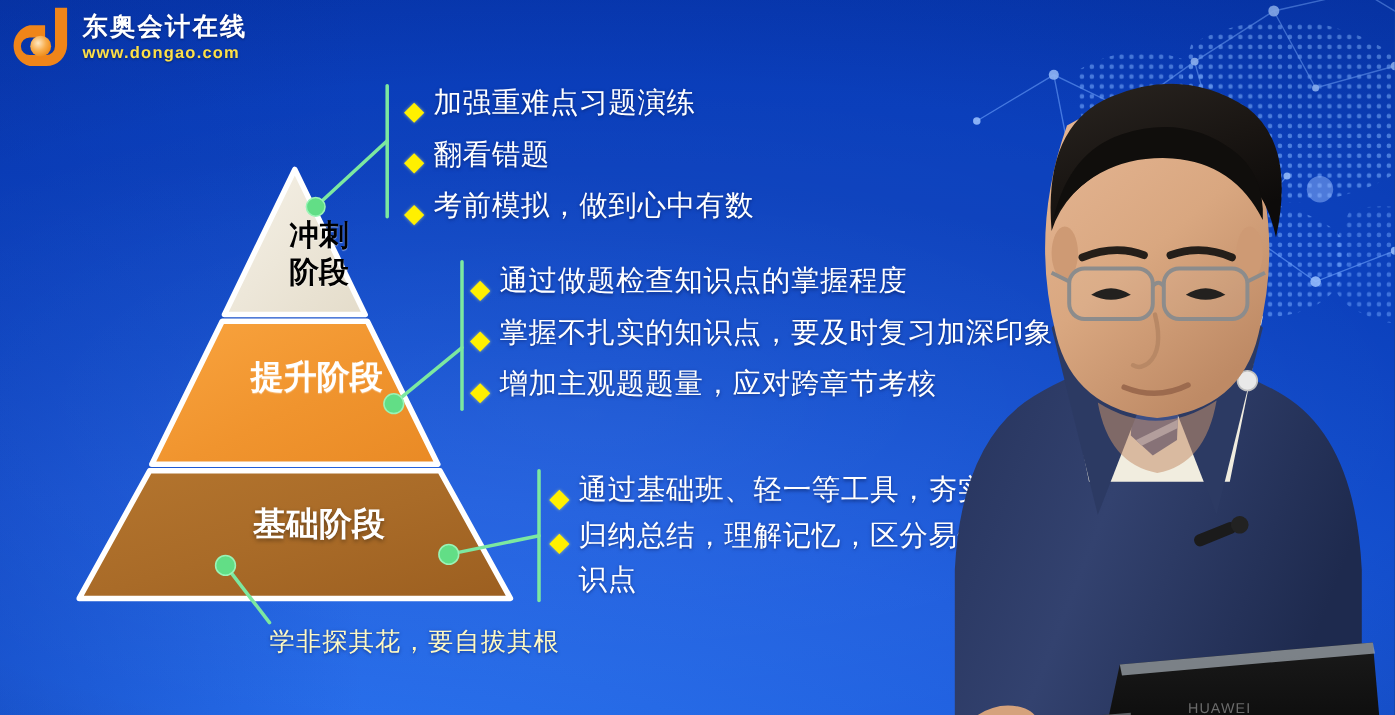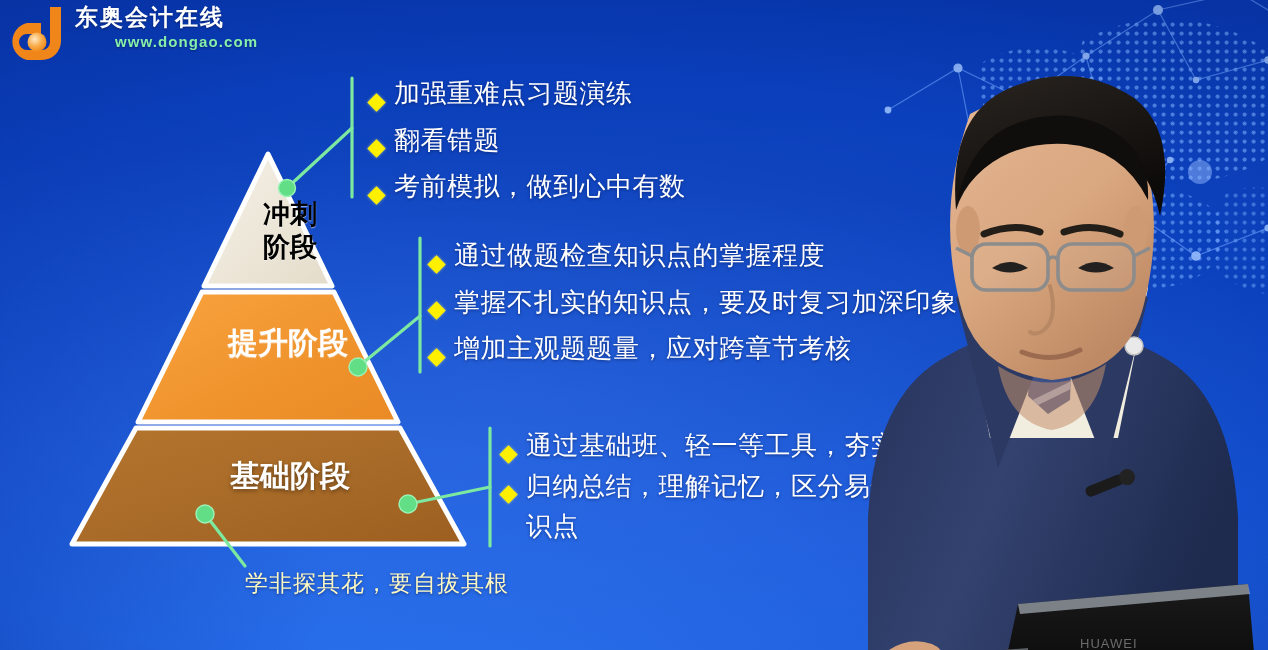--- a/index.html
+++ b/index.html
@@ -49,21 +49,21 @@
     height: 560px;
     opacity: .95;
   }
   .globe svg { width: 100%; height: 100%; display: block; }
 
   
   .logo {
     position: absolute;
     left: 8px; top: 4px;
     display: flex;
-    align-items: flex-start;
+    align-items: center;
     gap: 9px;
     z-index: 20;
   }
   .logo-mark {
     width: 58px; height: 58px;
     position: relative;
     flex: 0 0 auto;
   }
   .logo-text { line-height: 1; padding-top: 2px; }
   .logo-cn {
@@ -71,25 +71,24 @@
     font-weight: 700;
     color: #ffffff;
     letter-spacing: 2px;
     text-shadow: 0 1px 2px rgba(0,0,30,.45);
     white-space: nowrap;
   }
   .logo-url {
     margin-top: 5px;
     font-size: 15px;
     font-weight: 700;
-    color: #86efac;
+    color: #fde047;
     letter-spacing: 1.1px;
     white-space: nowrap;
     text-shadow: 0 1px 2px rgba(0,0,30,.45);
-    margin-left: 40px;
   }
 
   
   .pyramid { position: absolute; left: 50px; top: 140px; width: 470px; height: 420px; }
   .pyramid svg { position: absolute; inset: 0; width: 100%; height: 100%; }
   .tier-label {
     position: absolute;
     color: #ffffff;
     font-weight: 700;
     text-align: center;

